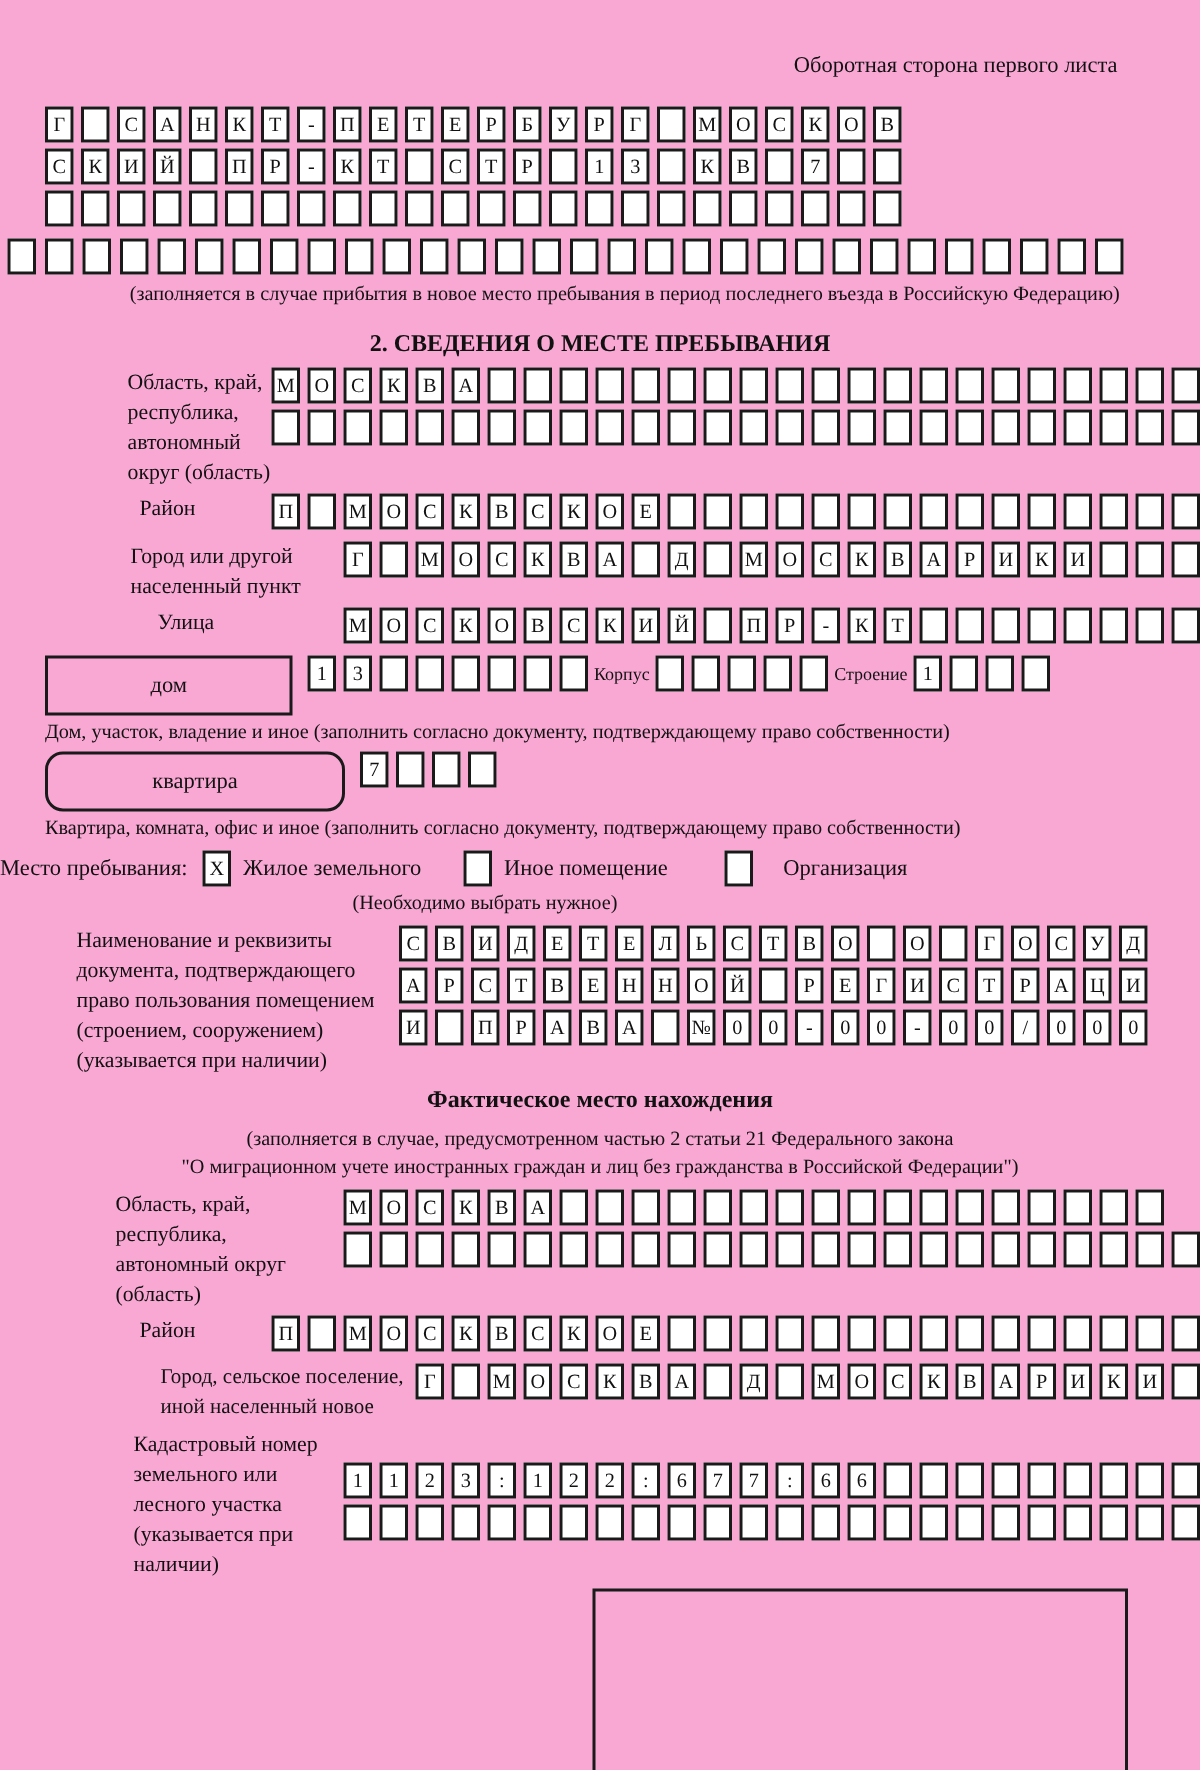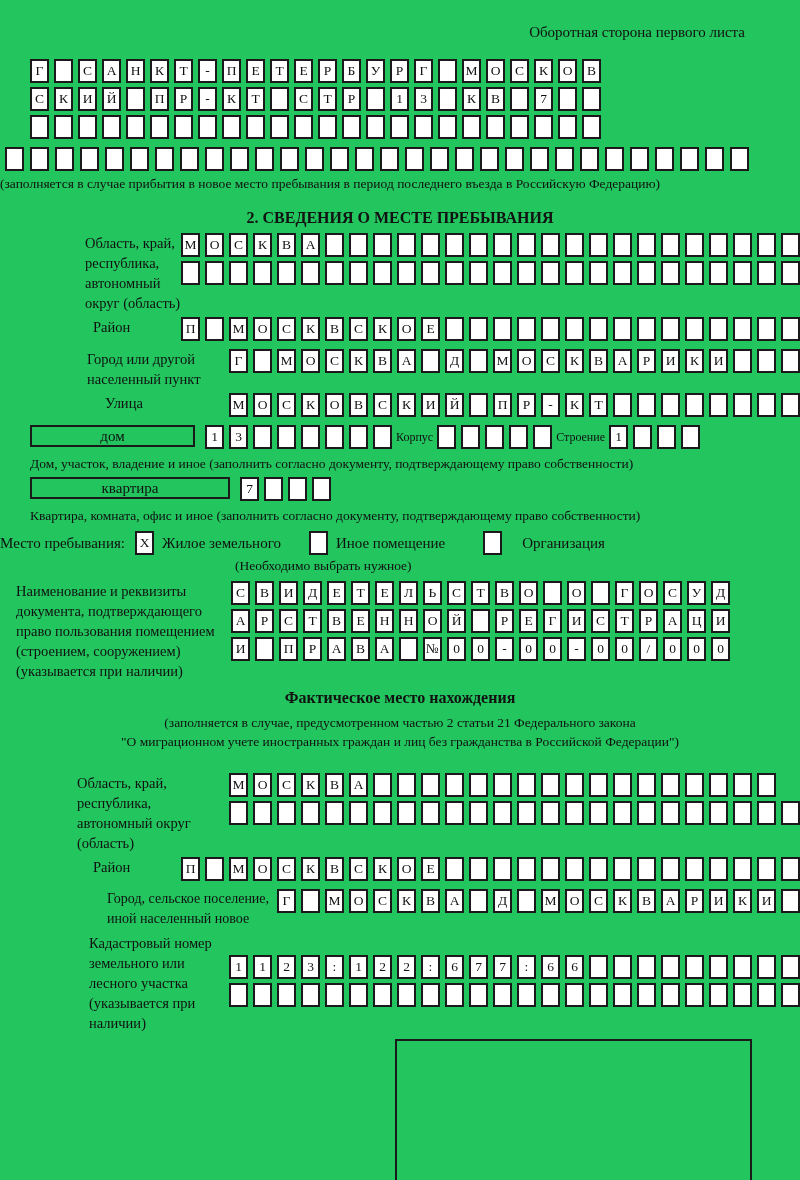--- a/index.html
+++ b/index.html
@@ -6,23 +6,23 @@
   html, body { background: #ffffff; }
   body {
     width: 800px;
     font-family: "Liberation Serif", "DejaVu Serif", serif;
     color: #111;
   }
   .page {
     position: relative;
     width: 800px;
     height: 1180px;
-    background: #22c55e;
+    background: #f9a8d4;
     overflow: hidden;
-    padding-top: 24px;
+    padding-top: 36px;
   }
   .corner-note {
     text-align: right;
     padding-right: 55px;
     font-size: 15px;
     margin-bottom: 18px;
   }
   .group { display: flex; align-items: flex-start; margin-bottom: 4px; }
   .label { font-size: 14.5px; line-height: 20px; flex: 0 0 auto; }
   .rows { flex: 0 0 auto; }
@@ -30,37 +30,37 @@
   .box {
     flex: 0 0 auto;
     width: 19px; height: 24px;
     border: 2px solid #1a1a1a;
     display: flex; align-items: center; justify-content: center;
     font-size: 13.5px;
     background: #fff;
   }
   .wide-box {
     flex: 0 0 auto;
-    height: 22px;
+    height: 40px;
     border: 2px solid #1a1a1a;
     display: flex; align-items: center; justify-content: center;
     font-size: 15px;
   }
   .note { font-size: 13.5px; line-height: 18px; }
-  .center { text-align: left; }
+  .center { text-align: center; margin-left: 33px; }
   .heading { font-size: 16px; font-weight: bold; text-align: center; margin: 16px 0 6px 0; }
   .ml28 { margin-left: 28px; justify-content: flex-end; }
   .ml30 { margin-left: 30px; }
-  .ml40 { margin-left: 16px; }
+  .ml40 { margin-left: 16px; justify-content: center; }
   .inline-label { font-size: 12px; line-height: 24px; margin: 0 4px; }
   .house-row, .apt-row { display: flex; align-items: flex-start; margin-bottom: 2px; }
   .place-row { display: flex; align-items: center; margin: 6px 0 2px 0; font-size: 15px; }
   .place-row .box { margin: 0 8px 0 10px; }
   .choose-note { margin-left: 235px; margin-bottom: 6px; }
-  .fact-note { text-align: center; font-size: 13.5px; line-height: 19px; margin-bottom: 22px; }
+  .fact-note { text-align: center; font-size: 13.5px; line-height: 19px; margin-bottom: 6px; }
   .offset-top { margin-top: 2px; }
   .mark-box {
     width: 357px; height: 170px;
     border: 2px solid #1a1a1a;
     margin-left: 395px;
     margin-top: 6px;
   }
 </style>
 </head>
 <body>
@@ -371,21 +371,21 @@
     <div class="box-row">
         <span class="box">1</span>
         <span class="box"></span>
         <span class="box"></span>
         <span class="box"></span>
       </div>
   </div>
   <div class="note ml30">Дом, участок, владение и иное (заполнить согласно документу, подтверждающему право собственности)</div>
 
   <div class="apt-row ml30" style="margin-top:4px;">
-    <div class="wide-box" style="width:200px; margin-right:10px;">квартира</div>
+    <div class="wide-box" style="width:200px; margin-right:10px;border-radius:12px;">квартира</div>
     <div class="box-row">
         <span class="box">7</span>
         <span class="box"></span>
         <span class="box"></span>
         <span class="box"></span>
       </div>
   </div>
   <div class="note ml30">Квартира, комната, офис и иное (заполнить согласно документу, подтверждающему право собственности)</div>
 
   <div class="place-row ml30">

